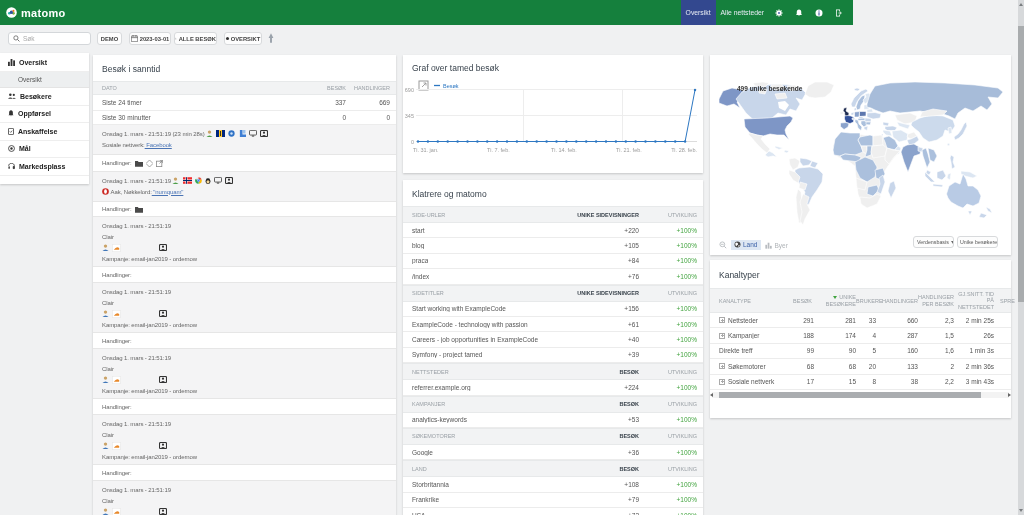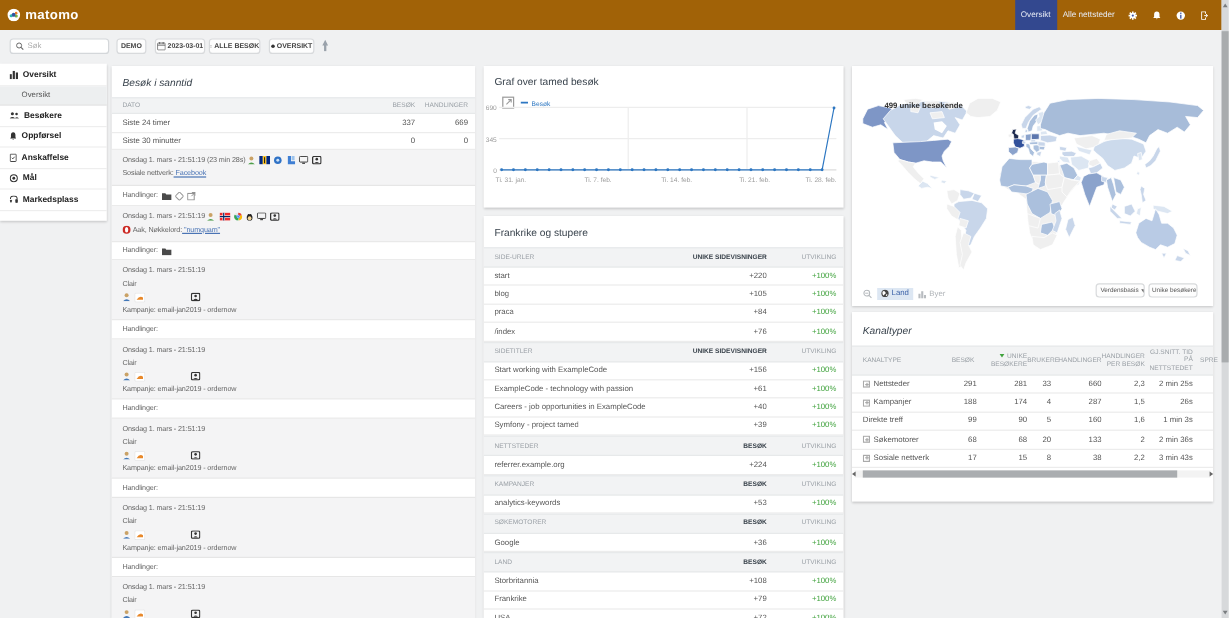--- a/index.html
+++ b/index.html
@@ -1,20 +1,20 @@
 <!DOCTYPE html>
 <html><head>
 <meta charset="utf-8">
 <style>
 * { margin:0; padding:0; box-sizing:border-box; }
 html,body { width:1024px; height:515px; overflow:hidden; }
 body { font-family:"Liberation Sans", sans-serif; background:#f0f1f2; position:relative; }
 .abs { position:absolute; }
 
-#nav { position:absolute; left:0; top:0; width:1018px; height:25px; background:#a16207; }
+#nav { position:absolute; left:0; top:0; width:853px; height:25px; background:#15803d; }
 #nav .logo { position:absolute; left:6px; top:7px; width:11px; height:11px; }
 #nav .brand { position:absolute; left:21px; top:7px; color:#fff; font-size:11px; font-weight:bold; letter-spacing:0.3px; }
 #nav .rnav { position:absolute; right:4px; top:0; height:25px; display:flex; align-items:center; color:#e8ecf5; font-size:6.8px; }
 #nav .rnav .itm { padding:0 5px; height:25px; display:flex; align-items:center; }
 #nav .rnav .ico { padding:0 6px; }
 #nav .rnav .sel { background:#33488f; }
 
 #toolbar { position:absolute; left:0; top:25px; width:1018px; height:28px; background:#f0f1f2; }
 .search { position:absolute; left:8px; top:7px; width:83px; height:13px; background:#fff; border:1px solid #d4d7da; border-radius:3px; font-size:6.5px; color:#aaa; display:flex; align-items:center; padding-left:4px; }
 .tbtn { position:absolute; top:7px; height:13px; background:#fdfdfd; border:1px solid #d8dadc; border-radius:3px; font-size:5.8px; color:#444; display:flex; align-items:center; justify-content:center; gap:2px; font-weight:bold; white-space:nowrap; overflow:hidden; }
@@ -140,21 +140,21 @@
         <circle cx="5" cy="5" r="1.7" fill="#333"></circle>
       </svg> Mål</div>
   <div class="side-item"><svg width="7" height="7" viewBox="0 0 10 10">
         <path d="M1 4 C1 1.8 2.8 0.5 5 0.5 C7.2 0.5 9 1.8 9 4 L9 5 L7.5 5 L7.5 8 L9 8 L9 5" fill="none" stroke="#333" stroke-width="1.2"></path>
         <rect x="0.6" y="4.8" width="2" height="3.4" rx="0.8" fill="#333"></rect>
         <rect x="7.4" y="4.8" width="2" height="3.4" rx="0.8" fill="#333"></rect>
       </svg> Markedsplass</div>
 </div>
 
 <div class="card" id="col1" style="left:93px; top:55px; width:303px; height:460px; overflow:hidden;">
-  <h2 style="padding:9px 16px 7px 9px;font-style:italic;">Besøk i sanntid</h2>
+  <h2 style="padding:9px 16px 7px 9px;">Besøk i sanntid</h2>
   <div class="ghead" style="height:14px; padding-right:6px;">
       <span>Dato</span>
       <span style="margin-left:auto;">Besøk</span>
       <span style="width:44px; text-align:right;">Handlinger</span>
     </div>
   <div class="trow" style="height:16px; padding-right:6px;">
       <span>Siste 24 timer</span>
       <span class="rt">337</span>
       <span style="width:44px; text-align:right;">669</span>
     </div>
@@ -417,21 +417,21 @@
     </g>
     <text x="10" y="72" font-size="5.5" fill="#9a9a9a">Ti. 31. jan.</text>
     <text x="84" y="72" font-size="5.5" fill="#9a9a9a">Ti. 7. feb.</text>
     <text x="148" y="72" font-size="5.5" fill="#9a9a9a">Ti. 14. feb.</text>
     <text x="213" y="72" font-size="5.5" fill="#9a9a9a">Ti. 21. feb.</text>
     <text x="294" y="72" font-size="5.5" fill="#9a9a9a" text-anchor="end">Ti. 28. feb.</text>
   </svg>
 
 </div>
 <div class="card" style="left:403px; top:180px; width:300px; height:335px; overflow:hidden;">
-  <h2 style="padding:9px 9px 7px 9px;">Frankrike og stupere</h2>
+  <h2 style="padding:9px 9px 7px 9px;">Klatrere og matomo</h2>
   <div id="klatrere">
     <div class="ghead" style="height:17px;">
         <span>Side-urler</span>
         <span class="rt" style="color:#39424b; font-weight:bold;">Unike sidevisninger</span>
         <span style="width:58px; text-align:right;">Utvikling</span>
       </div>
     <div class="trow" style="height:15.4px;">
         <span>start</span>
         <span class="rt">+220</span>
         <span class="green" style="width:58px; text-align:right;">+100%</span>
@@ -642,21 +642,21 @@
     <span style="display:inline-flex; align-items:center; gap:2px; color:#b0b4b8;"><svg width="7" height="7" viewBox="0 0 10 10">
           <rect x="0.5" y="4" width="2.5" height="5.5" fill="#b8bcc0"></rect>
           <rect x="3.8" y="1" width="2.5" height="8.5" fill="#b8bcc0"></rect>
           <rect x="7.1" y="5.5" width="2.5" height="4" fill="#b8bcc0"></rect>
         </svg>Byer</span>
   </div>
   <div class="tbtn" style="left:203px; top:181px; width:41px; height:12px; font-weight:normal; color:#555; justify-content:space-between; padding:0 3px; font-size:5.3px;">Verdensbasis<i class="car"></i></div>
   <div class="tbtn" style="left:247px; top:181px; width:41px; height:12px; font-weight:normal; color:#555; justify-content:space-between; padding:0 2px; font-size:5.3px;">Unike besøkere</div>
 </div>
 <div class="card" style="left:710px; top:260px; width:301px; height:158px;">
-  <h2 style="padding:10px 9px 8px 9px;font-style:italic;">Kanaltyper</h2>
+  <h2 style="padding:10px 9px 8px 9px;">Kanaltyper</h2>
   <div id="kanal">
     <div class="ghead" style="height:25px; align-items:center;">
       <span style="flex:1;">Kanaltype</span>
       <span style="width:36px; text-align:right;">Besøk</span>
       <span style="width:44px; text-align:right; line-height:1.15;"><i class="tri-dn"></i> Unike<br>besøkere</span>
       <span style="width:20px; text-align:right;">Brukere</span>
       <span style="width:42px; text-align:right;">Handlinger</span>
       <span style="width:36px; text-align:right; line-height:1.15;">Handlinger<br>per besøk</span>
       <span style="width:40px; text-align:right; line-height:1.15;">Gj.snitt. tid<br>på<br>nettstedet</span>
       <span style="width:17px; text-align:left; padding-left:6px;">Spre</span>

